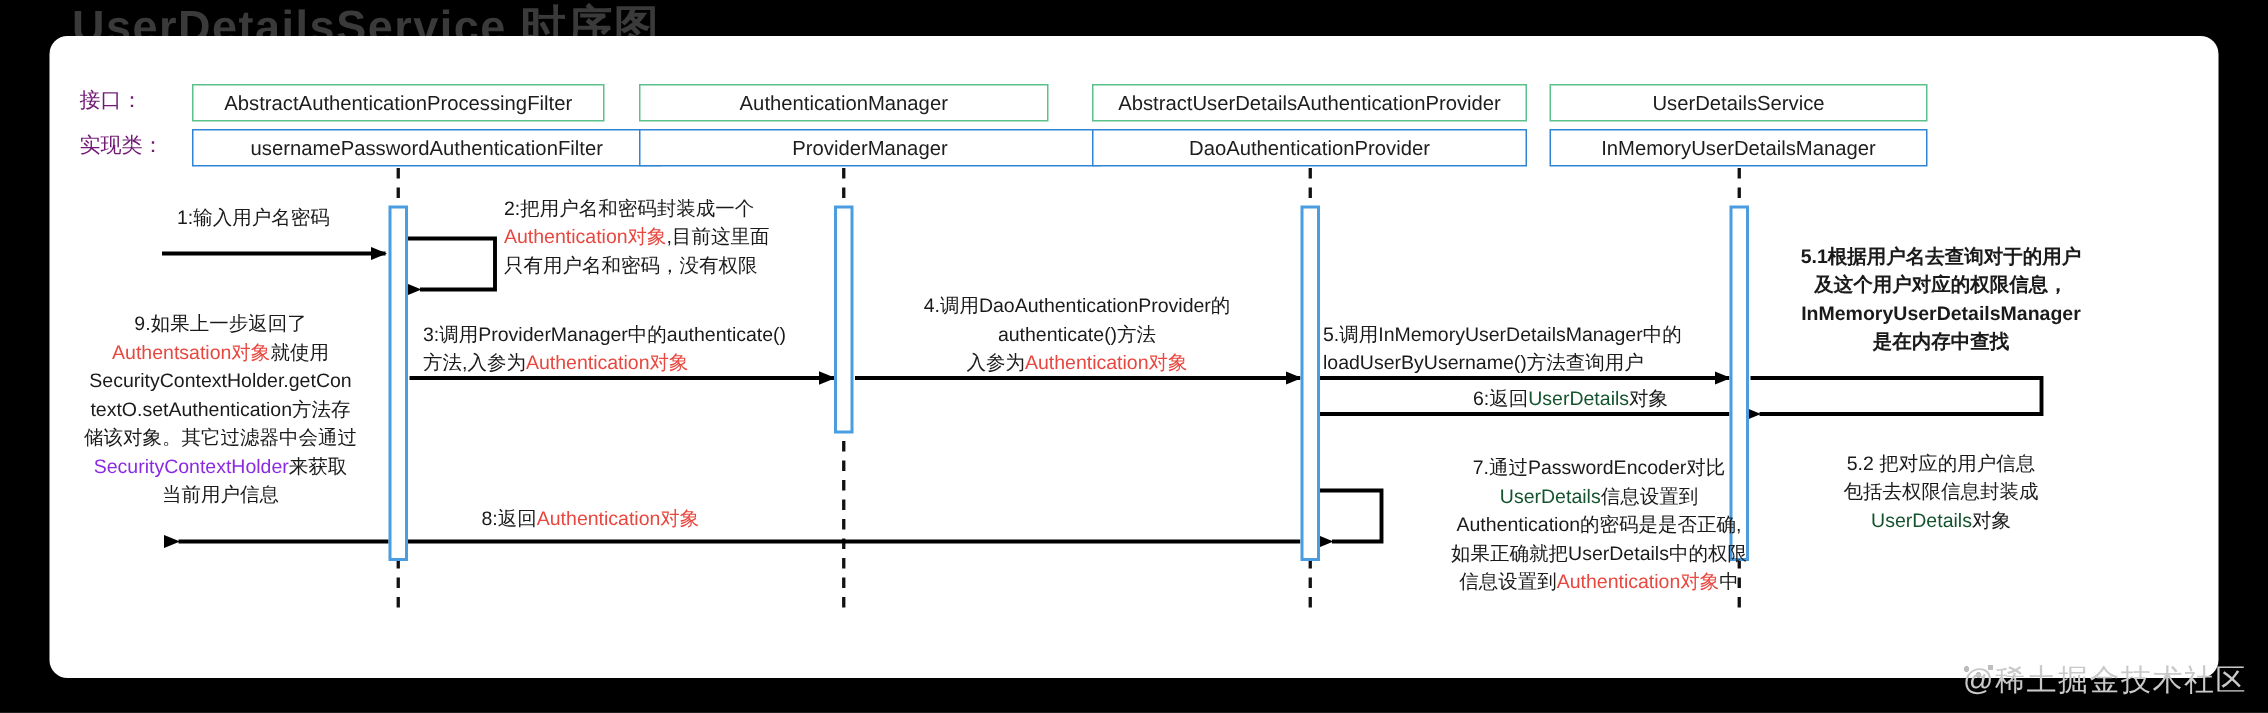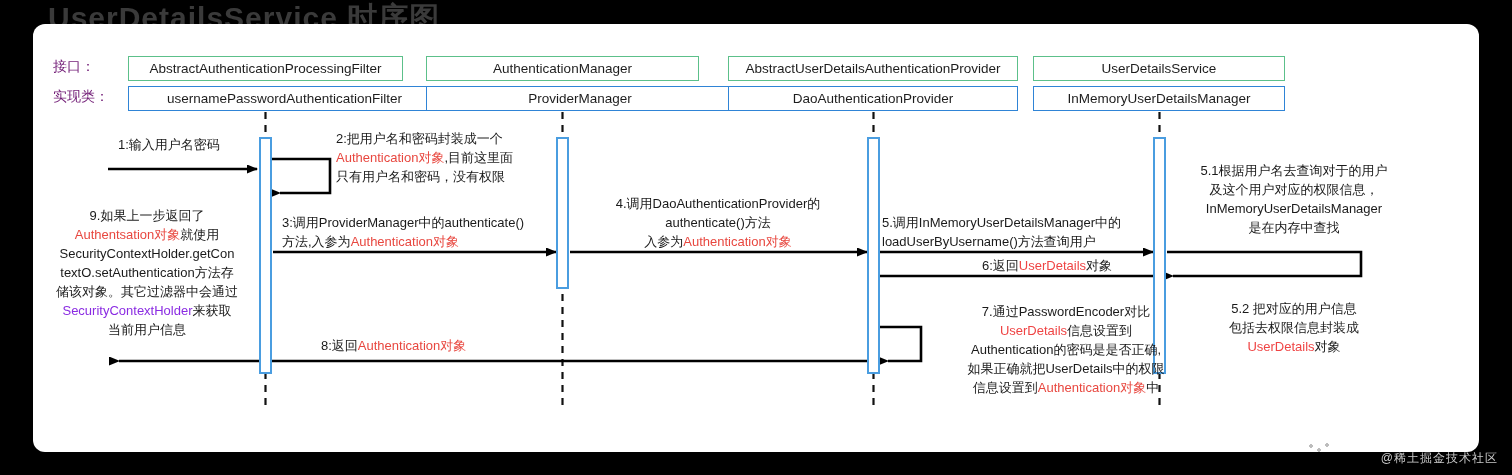--- a/index.html
+++ b/index.html
@@ -44,26 +44,26 @@
   }
 
   
   .note{
     position:absolute;font-size:13px;line-height:19px;color:#1a1a1a;
     white-space:nowrap;
   }
   .note.c{text-align:center;}
   .note.l{text-align:left;}
   .red{color:#e8473f;}
-  .blue{color:#ef4444;}
+  .blue{color:#14532d;}
   .purple{color:#8a2be2;}
 
   .wm{
     position:absolute;right:14px;bottom:8px;
-    font-size:12px;color:#c9c9c9;letter-spacing:1px;
+    font-size:20px;color:#c9c9c9;letter-spacing:1px;
     font-family:"Liberation Sans",sans-serif;
   }
   .wm-dots{
     position:absolute;right:182px;bottom:22px;width:22px;height:10px;
     background:
       radial-gradient(circle 2px at 3px 3px,#bdbdbd 99%,transparent 100%),
       radial-gradient(circle 2px at 11px 7px,#bdbdbd 99%,transparent 100%),
       radial-gradient(circle 2px at 19px 2px,#bdbdbd 99%,transparent 100%);
   }
 </style>
@@ -150,21 +150,21 @@
         <div>4.调用DaoAuthenticationProvider的</div>
         <div>authenticate()方法</div>
         <div><span>入参为</span><span class="red">Authentication对象</span></div>
       </div>
 
       <div class="note l" style="left:849px;top:189px;">
         <div>5.调用InMemoryUserDetailsManager中的</div>
         <div>loadUserByUsername()方法查询用户</div>
       </div>
 
-      <div class="note c" style="left:1136px;top:137px;width:250px;">
+      <div class="note c" style="left:1136px;top:137px;width:250px;font-weight:bold;">
         <div>5.1根据用户名去查询对于的用户</div>
         <div>及这个用户对应的权限信息，</div>
         <div>InMemoryUserDetailsManager</div>
         <div>是在内存中查找</div>
       </div>
 
       <div class="note l" style="left:949px;top:232px;">
         <div><span>6:返回</span><span class="blue">UserDetails</span><span>对象</span></div>
       </div>
 

